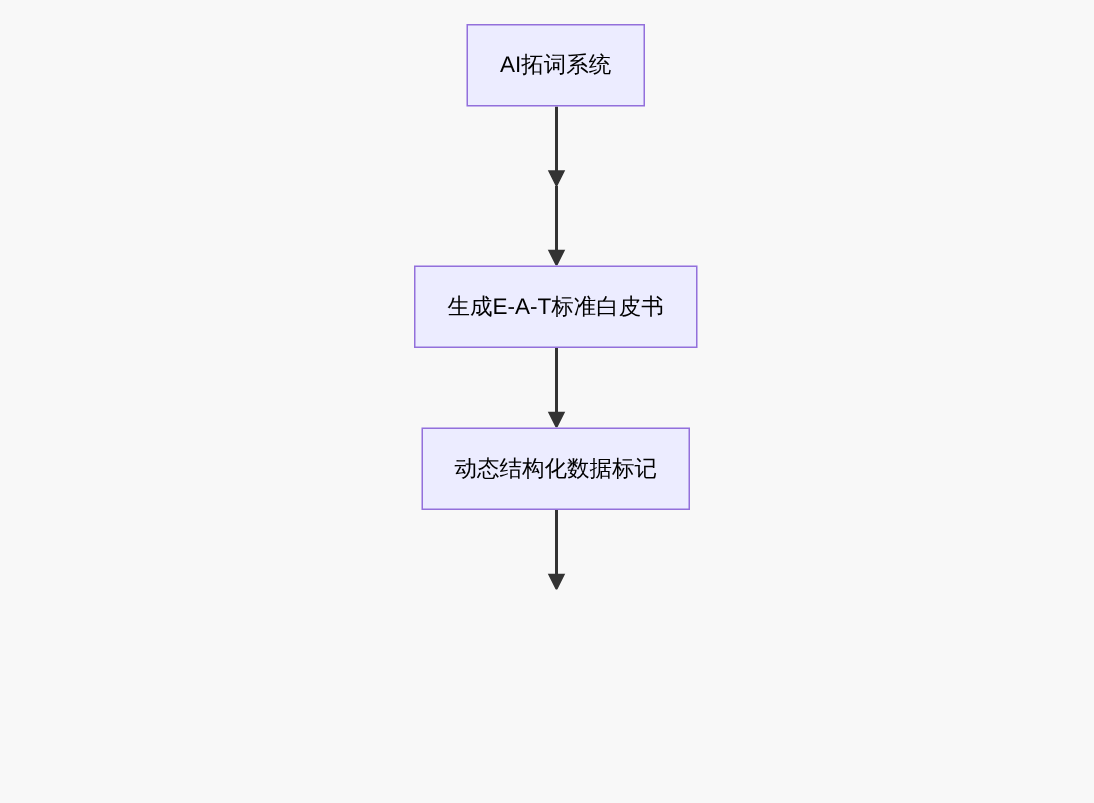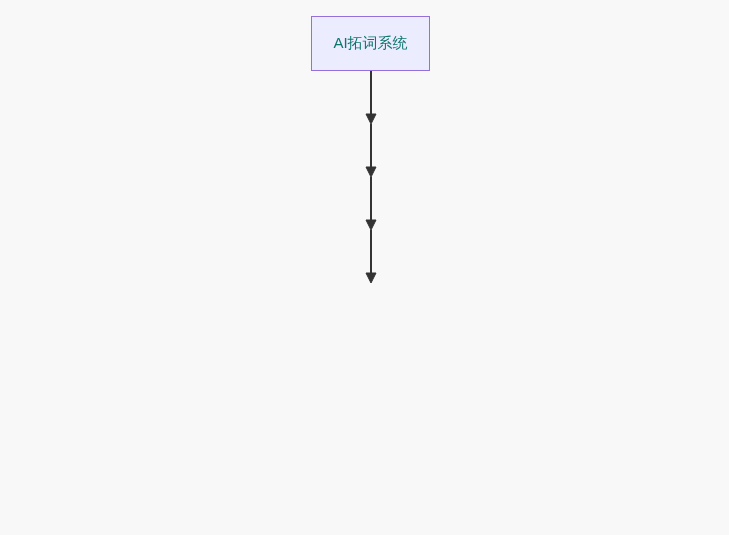--- a/index.html
+++ b/index.html
@@ -27,21 +27,21 @@
     flex-direction: column;
     align-items: center;
     transform: translateX(6px);
   }
   .node {
     box-sizing: border-box;
     min-height: 55px;
     padding: 0 21px;
     background: #ECECFF;
     border: 1px solid #9370DB;
-    color: #0f766e;
+    color: #000000;
     font-size: 15px;
     display: flex;
     align-items: center;
     justify-content: center;
     white-space: nowrap;
     text-align: center;
   }
   .connector {
     display: block;
     width: 16px;
@@ -68,26 +68,28 @@
       <line x1="8" y1="0" x2="8" y2="44"></line>
       <polygon points="3,43 13,43 8,53"></polygon>
     </svg>
 
 
     <svg class="connector" viewBox="0 0 16 53" xmlns="http://www.w3.org/2000/svg">
       <line x1="8" y1="0" x2="8" y2="44"></line>
       <polygon points="3,43 13,43 8,53"></polygon>
     </svg>
 
+    <div class="node">生成E-A-T标准白皮书</div>
 
     <svg class="connector" viewBox="0 0 16 53" xmlns="http://www.w3.org/2000/svg">
       <line x1="8" y1="0" x2="8" y2="44"></line>
       <polygon points="3,43 13,43 8,53"></polygon>
     </svg>
 
+    <div class="node">动态结构化数据标记</div>
 
     <svg class="connector" viewBox="0 0 16 53" xmlns="http://www.w3.org/2000/svg">
       <line x1="8" y1="0" x2="8" y2="44"></line>
       <polygon points="3,43 13,43 8,53"></polygon>
     </svg>
 
 
   </div>
 </div>
 

